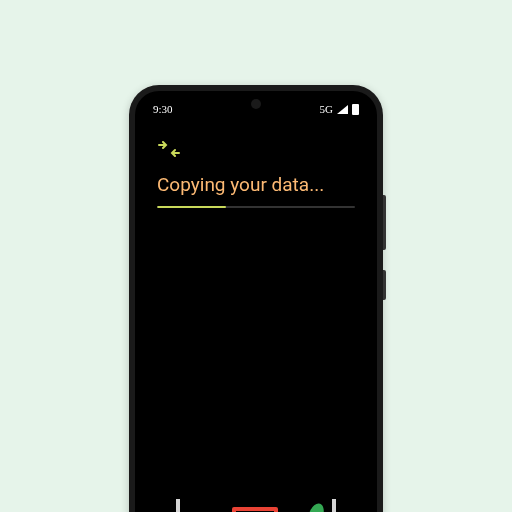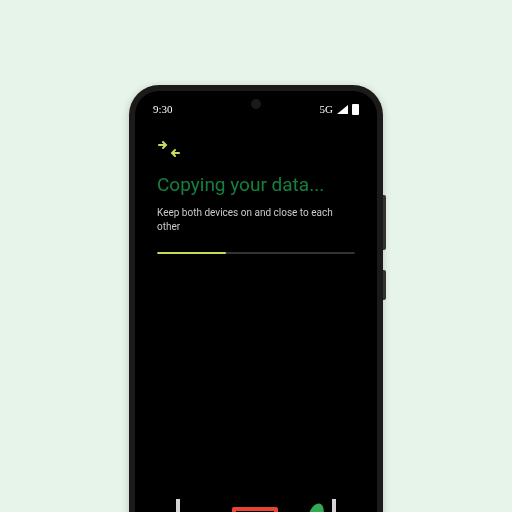--- a/index.html
+++ b/index.html
@@ -95,21 +95,21 @@
       padding: 20px 22px;
     }
     .transfer-icon {
       color: #c9d95a;
       margin-bottom: 16px;
     }
     .transfer-icon svg {
       display: block;
     }
     .title {
-      color: #15803d;
+      color: #fdba74;
       font-size: 19px;
       font-weight: 400;
       margin-bottom: 10px;
     }
     .subtitle {
       color: #c9c9c9;
       font-size: 10px;
       line-height: 1.4;
       margin-bottom: 18px;
     }
@@ -156,21 +156,20 @@
 
     <div class="content">
       <div class="transfer-icon">
         <svg width="24" height="16" viewBox="0 0 24 16" fill="none">
           <path d="M2 4 L8 4 M6 1 L9 4 L6 7" stroke="#c9d95a" stroke-width="2" stroke-linecap="round"></path>
           <path d="M22 12 L16 12 M18 9 L15 12 L18 15" stroke="#c9d95a" stroke-width="2" stroke-linecap="round"></path>
         </svg>
       </div>
 
       <h1 class="title">Copying your data...</h1>
-      <p class="subtitle">Keep both devices on and close to each other</p>
 
       <div class="progress-track">
         <div class="progress-fill" style="width:35%"></div>
       </div>
     </div>
 
     <div class="illustration">
       <svg width="200" height="80" viewBox="0 0 200 80">
 
         <rect x="20" y="18" width="4" height="30" fill="#d5d5d5"></rect>

